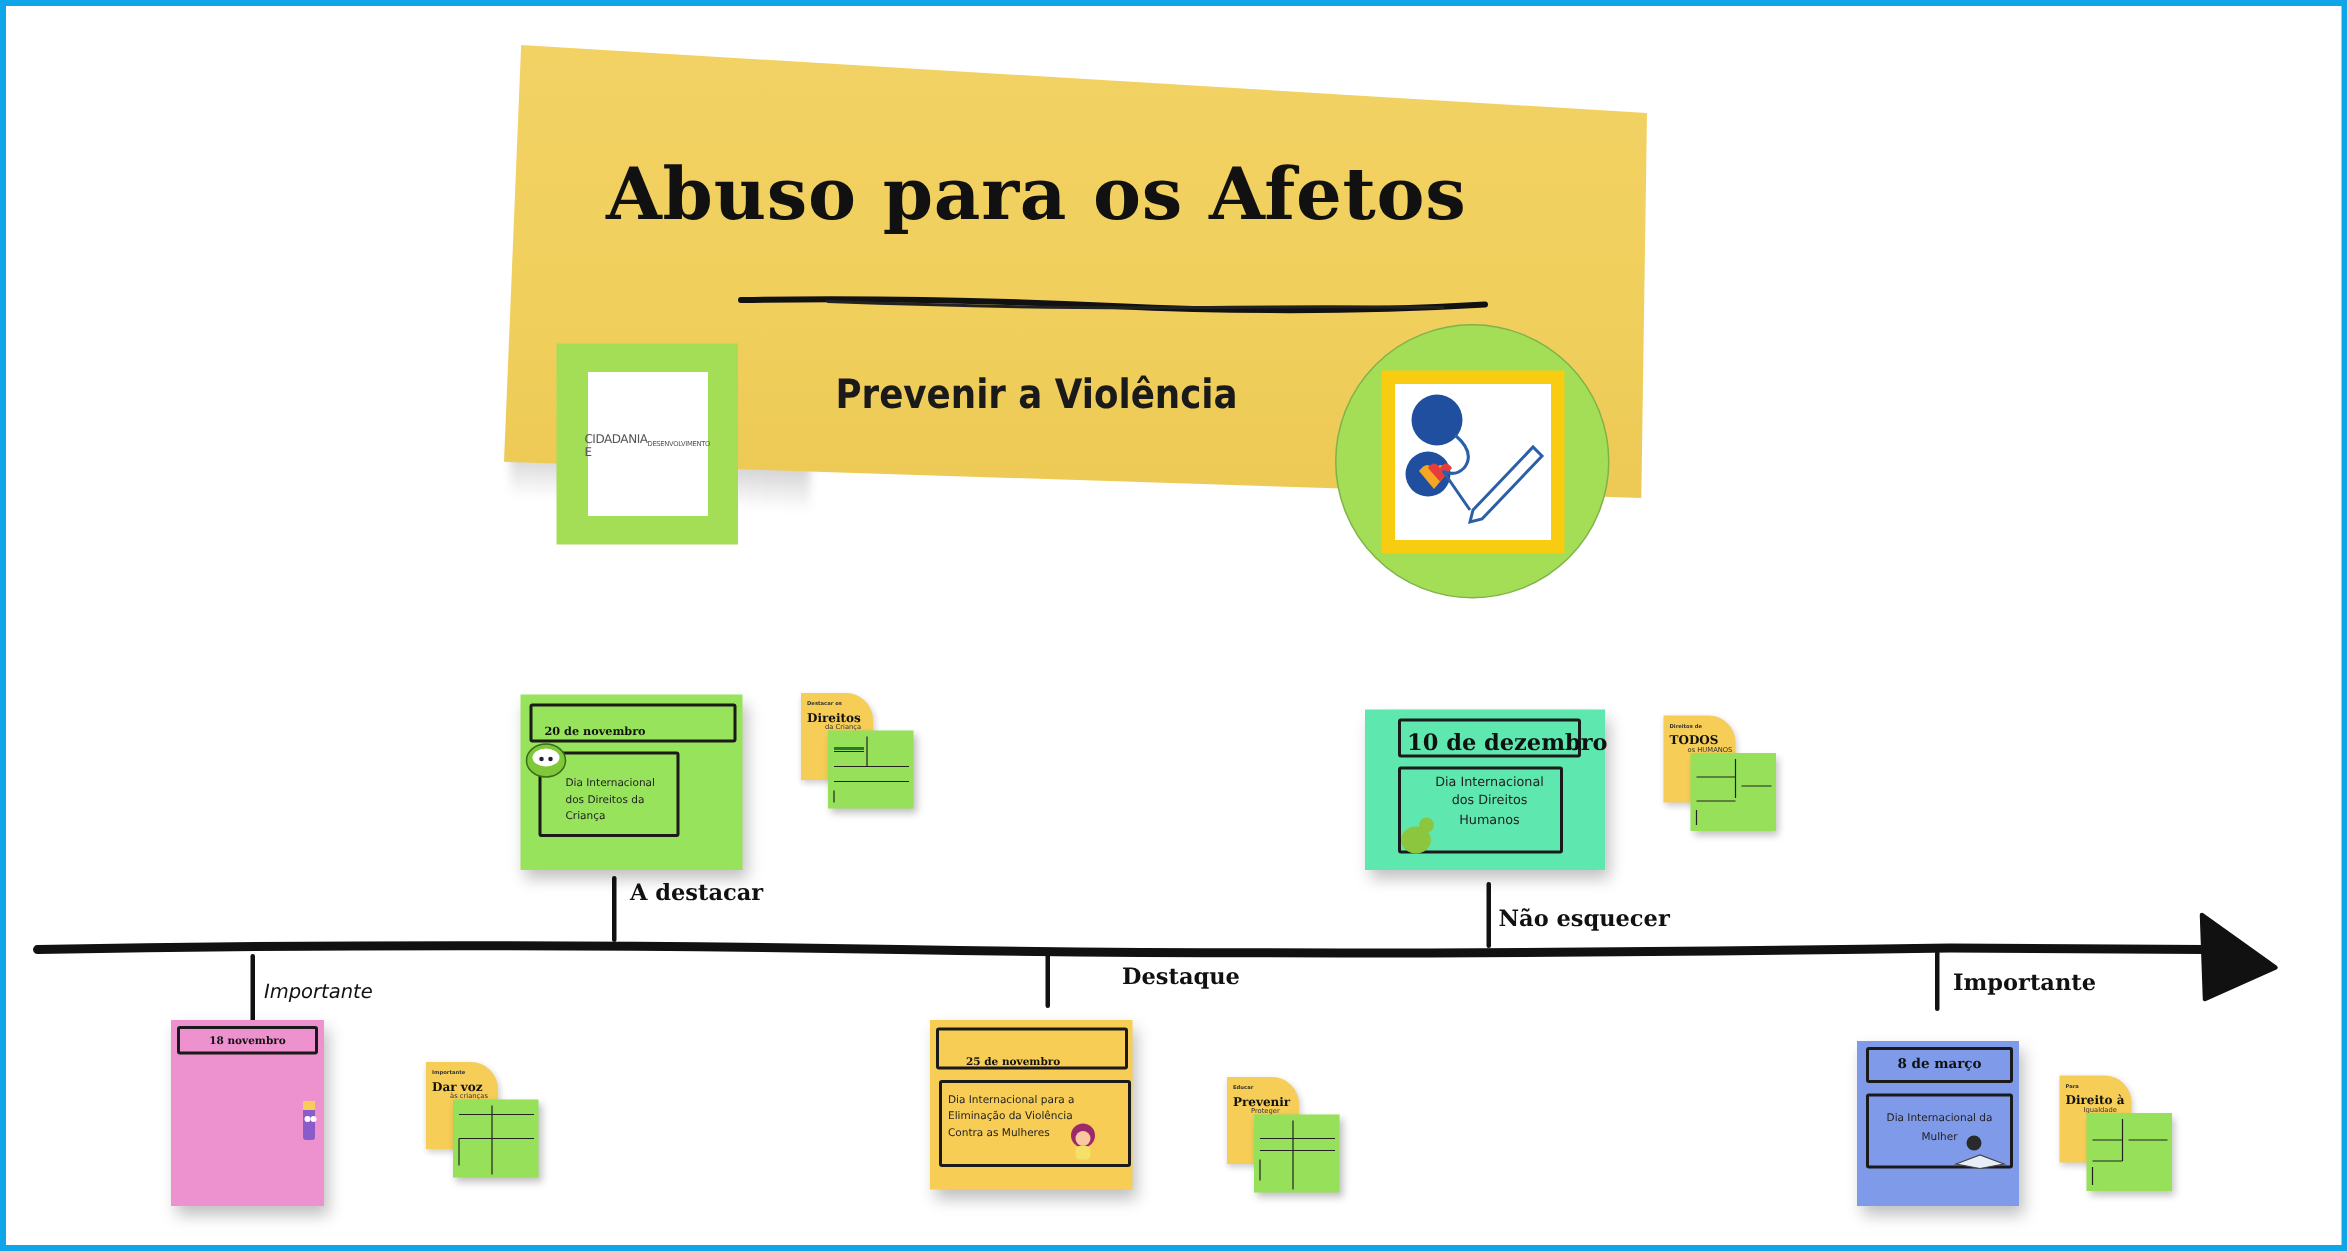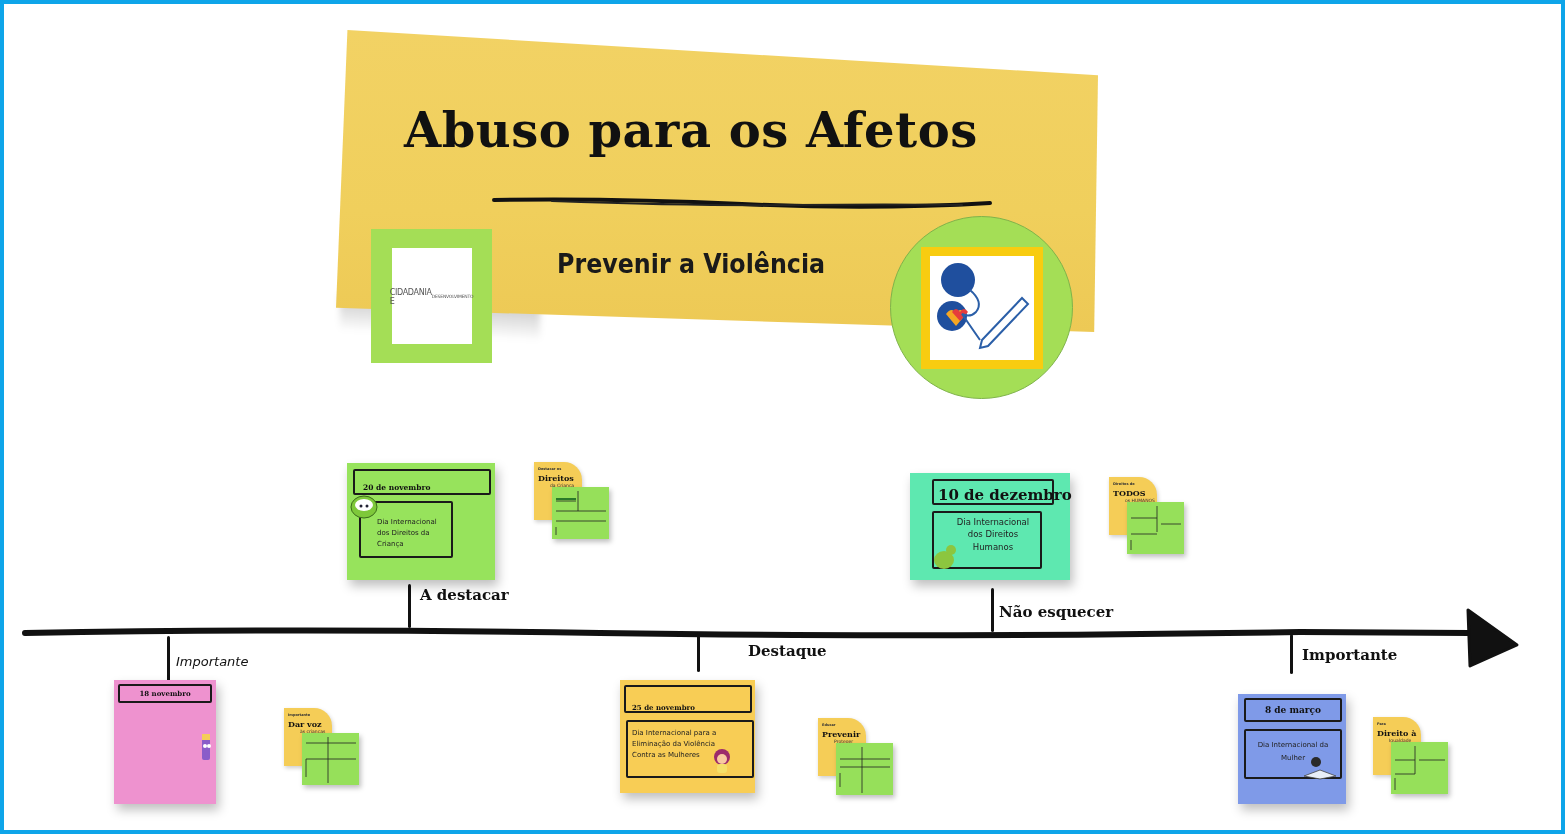--- a/index.html
+++ b/index.html
@@ -173,21 +173,21 @@
   </div>
   <svg class="abs" style="left:2px; top:28px;" width="30" height="30" viewBox="0 0 30 30">
     <ellipse cx="15" cy="16" rx="13" ry="11" fill="#7ec83a" stroke="#3a6a1a" stroke-width="1"></ellipse>
     <ellipse cx="15" cy="14" rx="9" ry="6" fill="#fff"></ellipse>
     <circle cx="12" cy="15" r="1.5" fill="#223"></circle>
       <circle cx="18" cy="15" r="1.5" fill="#223"></circle>
   </svg>
 </div>
 
 <div class="note" style="left:620px; top:680px; width:135px; height:113px; background:#f8cd55;">
-  <div class="box" style="left:4px; top:5px; width:128px; height:28px; padding:8px 6px;">
+  <div class="box" style="left:4px; top:5px; width:128px; height:28px; padding:8px 18px;">
     <span class="date" style="font-size:7px;">25 de novembro</span>
   </div>
   <div class="box" style="left:6px; top:40px; width:128px; height:58px; padding:6px 4px;">
     <div class="desc" style="font-size:7px; width:88px;">Dia Internacional para a Eliminação da Violência Contra as Mulheres</div>
   </div>
   <svg class="abs" style="left:92px; top:68px;" width="20" height="26" viewBox="0 0 20 26">
     <circle cx="10" cy="9" r="8" fill="#9c2a6b"></circle>
       <circle cx="10" cy="11" r="5" fill="#f8c9a0"></circle>
     <rect x="5" y="16" width="10" height="9" rx="3" fill="#f5e06a"></rect>
   </svg>

